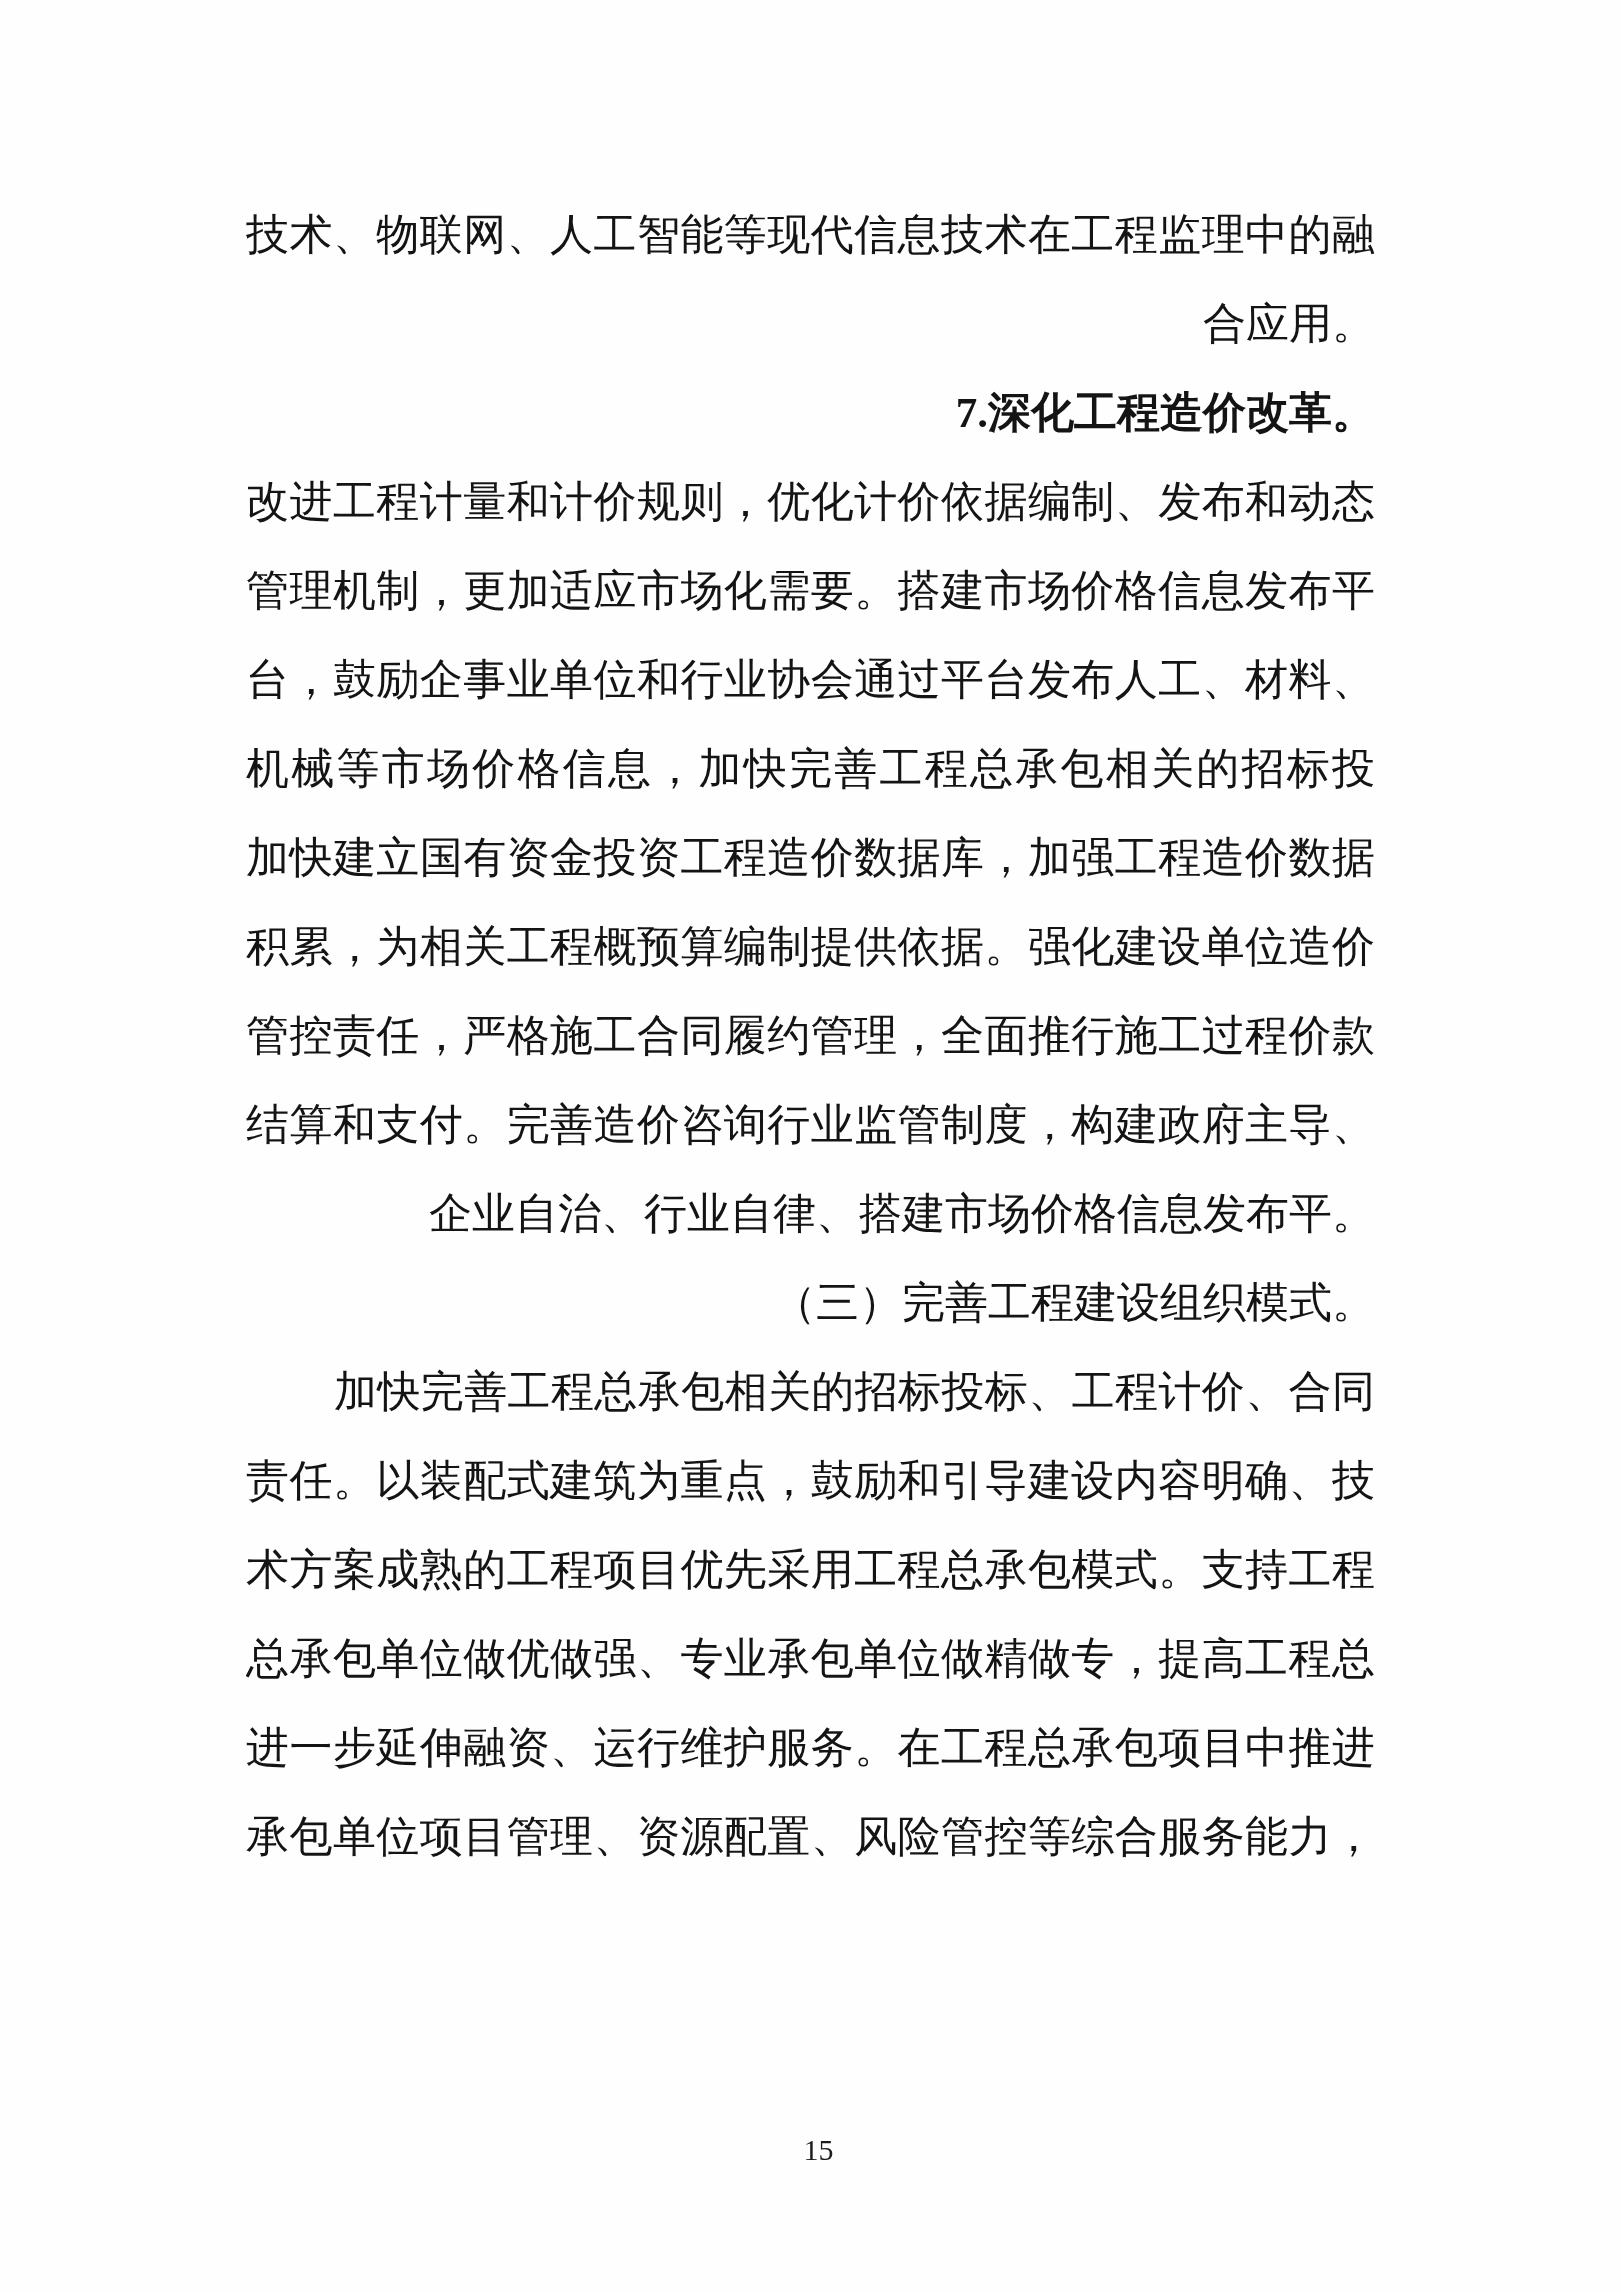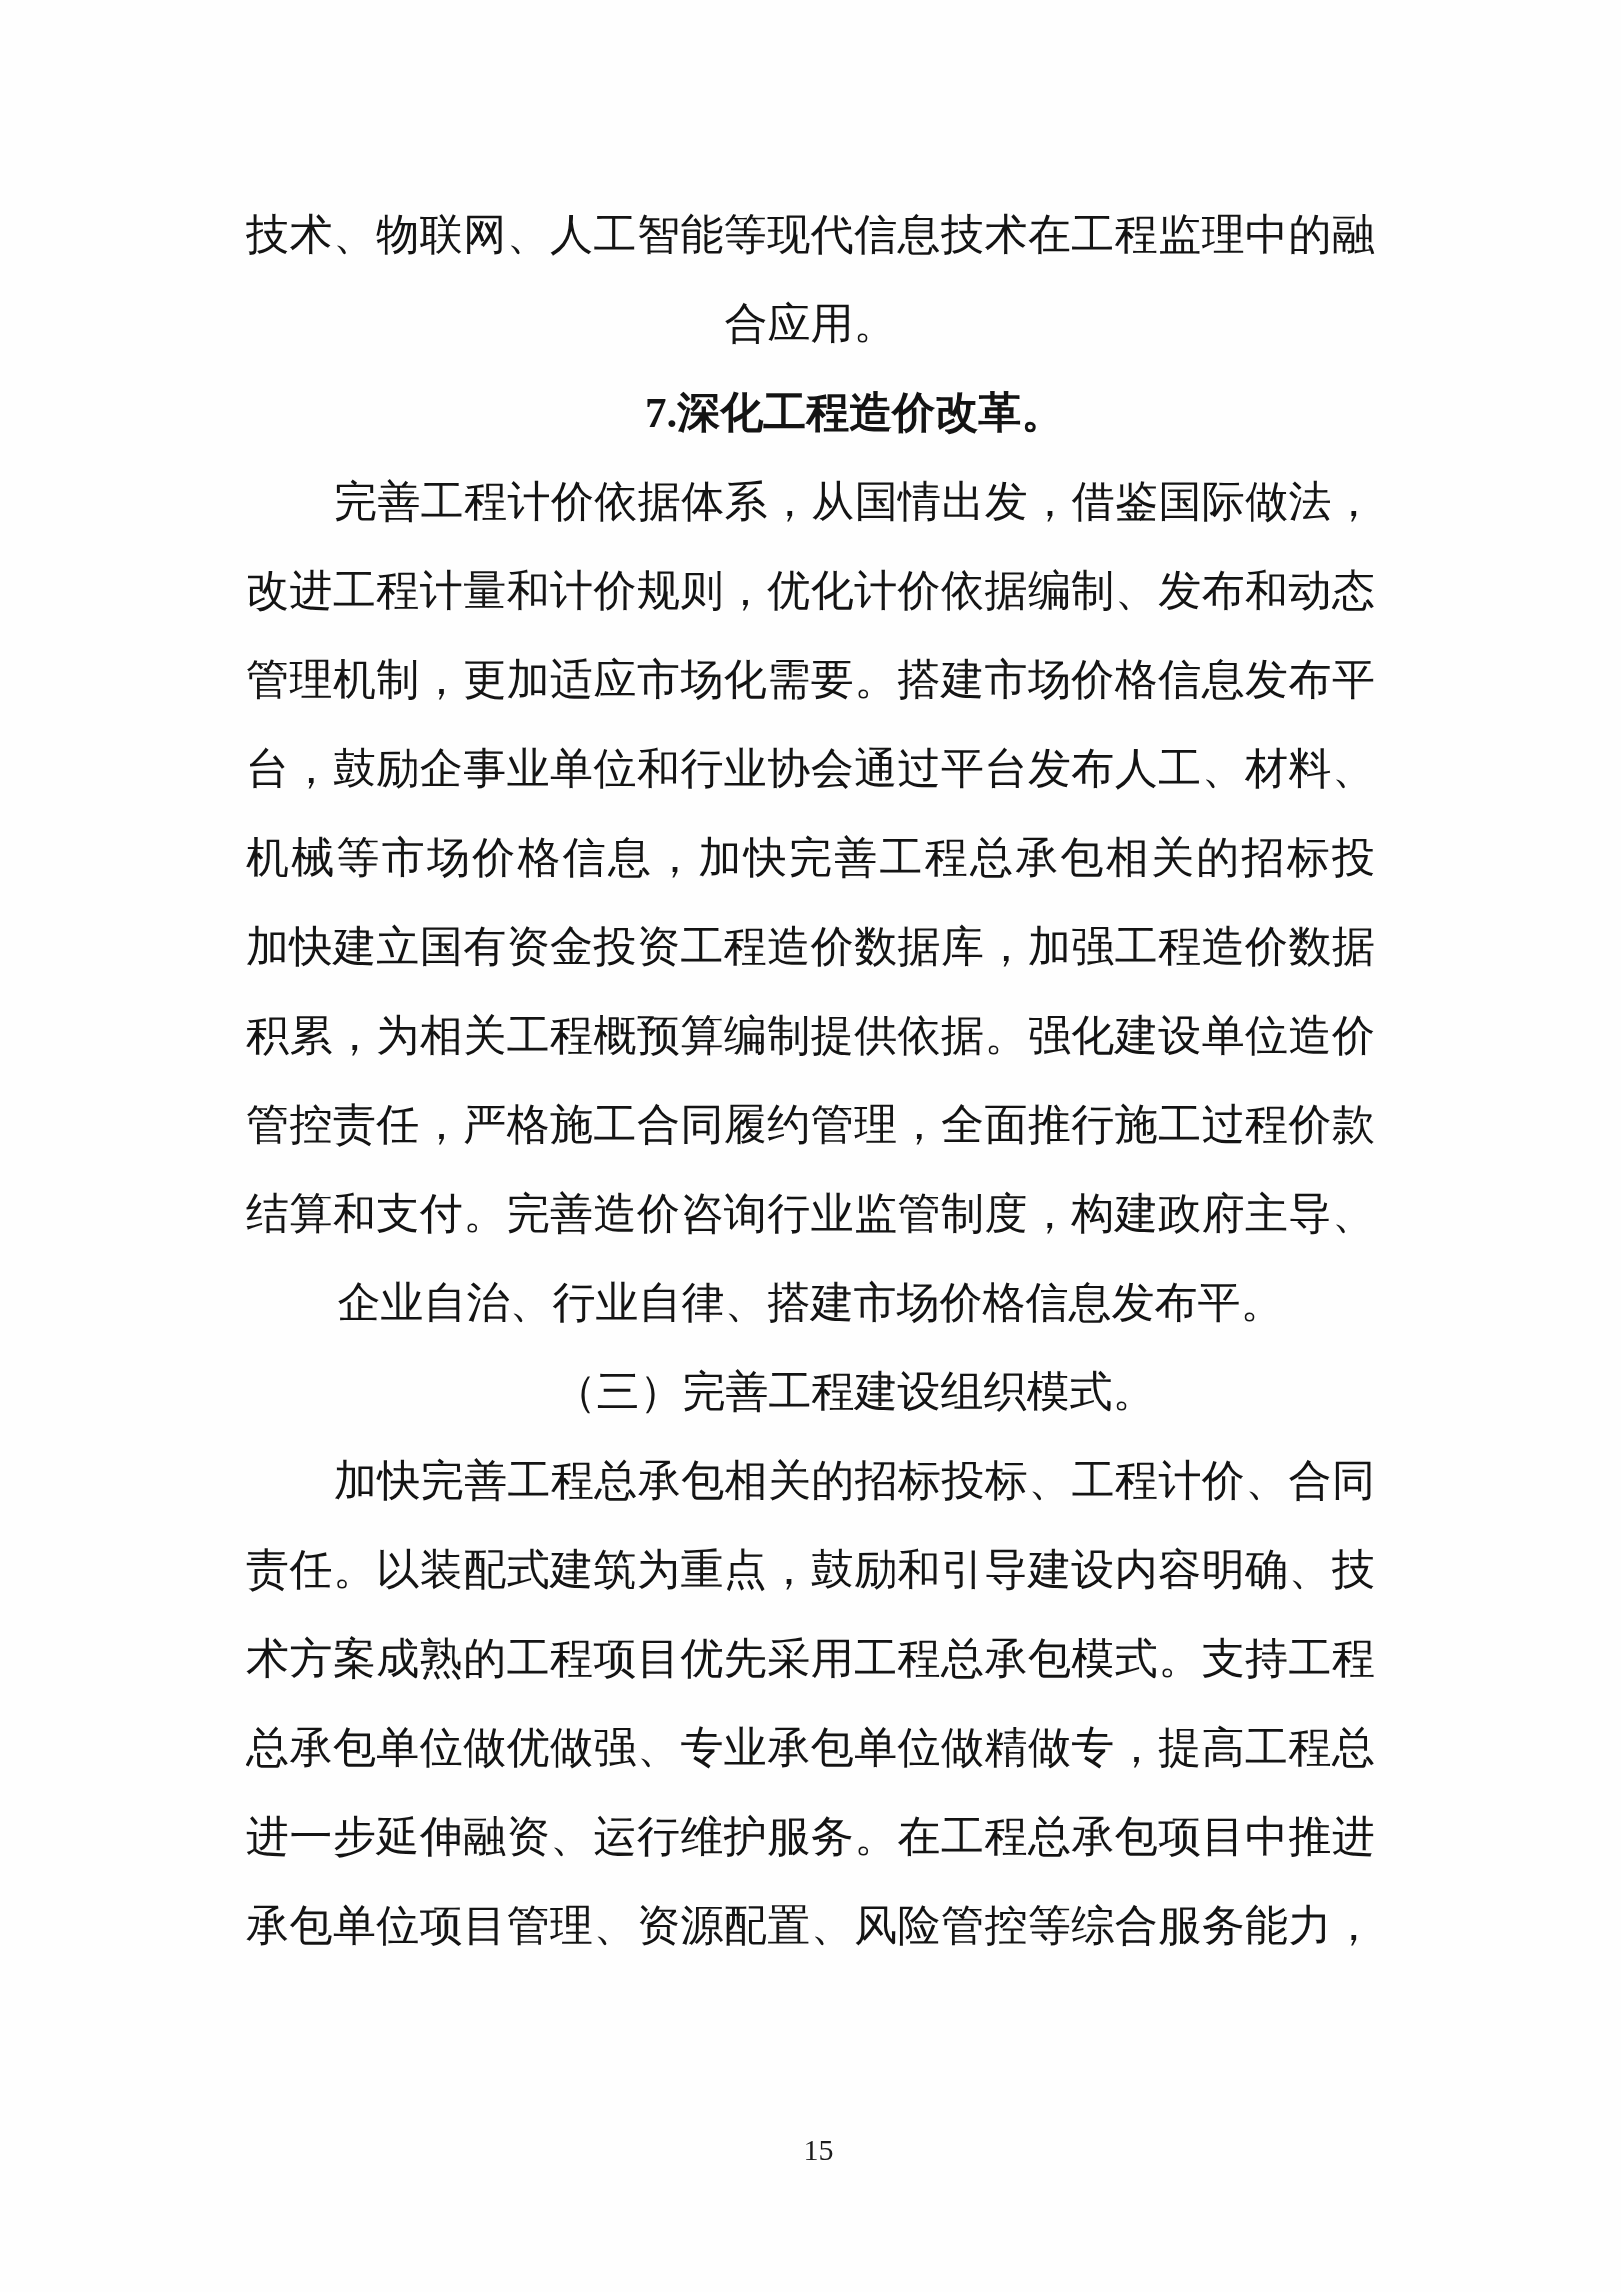--- a/index.html
+++ b/index.html
@@ -21,21 +21,21 @@
     left: 246px;
     top: 190px;
     width: 1129px;
   }
   .line {
     height: 89px;
     line-height: 89px;
     font-family: "Liberation Serif", "DejaVu Serif", serif;
     font-size: 43px;
     color: #141414;
-    text-align: center;
+    text-align: right;
     white-space: normal;
     overflow: hidden;
     box-sizing: border-box;
   }
   .line.justify {
     text-align: justify;
     text-align-last: justify;
     text-justify: inter-character;
   }
   .line.indent {
@@ -56,21 +56,20 @@
   }
 </style>
 </head>
 <body>
 
 <div class="page">
   <div class="text-block">
       <div class="line justify">技术、物联网、人工智能等现代信息技术在工程监理中的融</div>
       <div class="line">合应用。</div>
       <div class="line indent bold">7.深化工程造价改革。</div>
-      <div class="line justify indent">完善工程计价依据体系，从国情出发，借鉴国际做法，</div>
       <div class="line justify">改进工程计量和计价规则，优化计价依据编制、发布和动态</div>
       <div class="line justify">管理机制，更加适应市场化需要。搭建市场价格信息发布平</div>
       <div class="line justify">台，鼓励企事业单位和行业协会通过平台发布人工、材料、</div>
       <div class="line justify">机械等市场价格信息，加快完善工程总承包相关的招标投标。</div>
       <div class="line justify">加快建立国有资金投资工程造价数据库，加强工程造价数据</div>
       <div class="line justify">积累，为相关工程概预算编制提供依据。强化建设单位造价</div>
       <div class="line justify">管控责任，严格施工合同履约管理，全面推行施工过程价款</div>
       <div class="line justify">结算和支付。完善造价咨询行业监管制度，构建政府主导、</div>
       <div class="line">企业自治、行业自律、搭建市场价格信息发布平。</div>
       <div class="line indent">（三）完善工程建设组织模式。</div>

